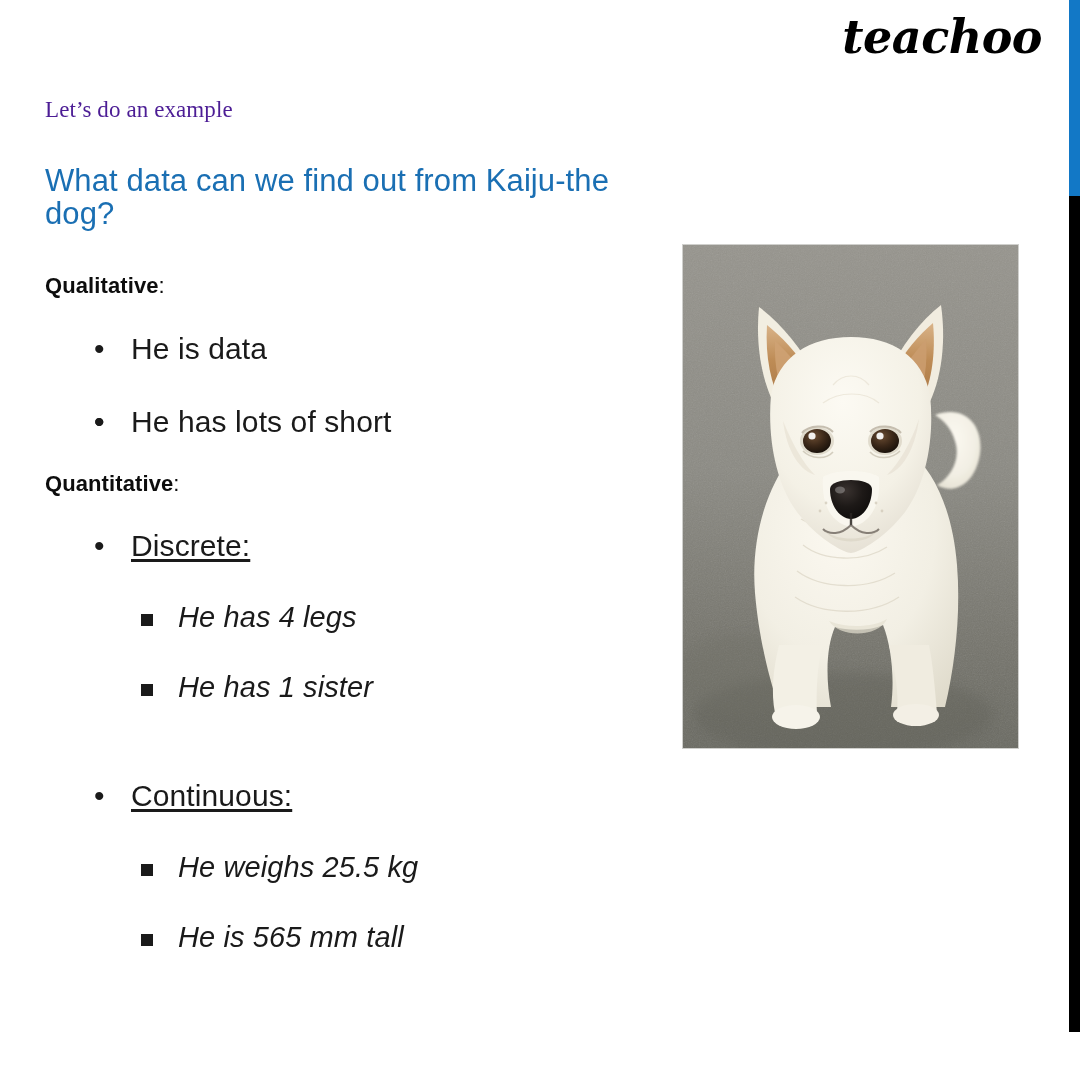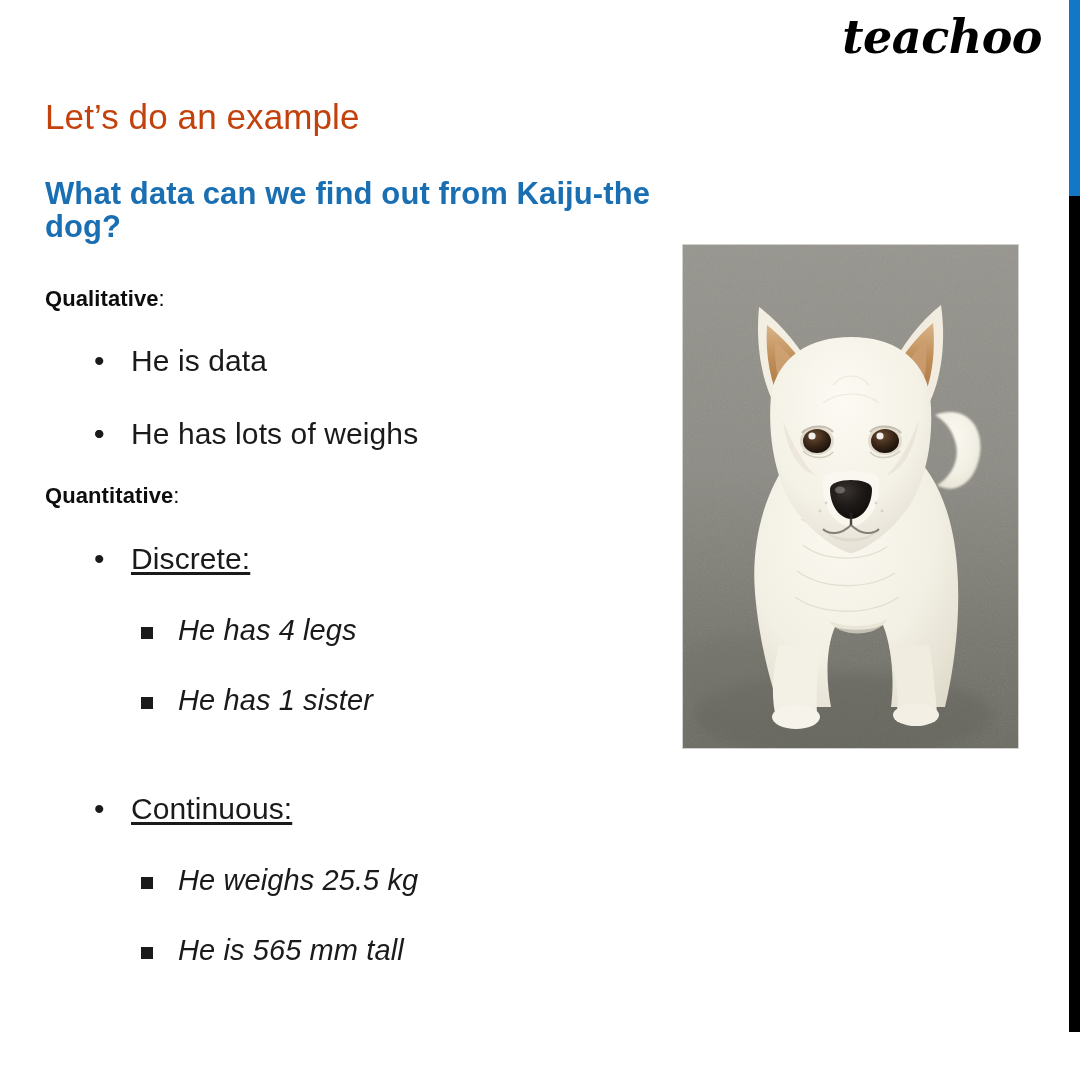--- a/index.html
+++ b/index.html
@@ -58,30 +58,31 @@
 
   
   #text-column {
     position: absolute;
     left: 39px;
     top: 98px;
     width: 620px;
   }
 
   .lead-line {
-    font-size: 35px;
-    color: #c2410c;
+    font-size: 23px;
+    color: #4c1d95;
     line-height: 1.08;
     margin: 0 0 41px 0;
     letter-spacing: 0.1px;
+    font-family: Liberation Serif, serif;
   }
 
   .question-line {
     font-size: 31px;
-    font-weight: bold;
+    font-weight: normal;
     color: #1a6fb3;
     line-height: 1.08;
     margin: 0 0 43px 0;
     letter-spacing: 0.1px;
   }
 
   .section-head {
     font-size: 22px;
     color: #0d0d0d;
     line-height: 1.08;
@@ -178,21 +179,21 @@
       <ul class="bullet-list">
         <li class="bullet-row">
           <span class="bullet-dot">•</span>
           <span>He is data</span>
         </li>
         <li class="bullet-row">
           <span class="bullet-dot">•</span>
         </li>
         <li class="bullet-row">
           <span class="bullet-dot">•</span>
-          <span>He has lots of weighs</span>
+          <span>He has lots of short</span>
         </li>
       </ul>
     </div>
 
     <div class="spacer-after-qual"></div>
 
     <div class="section-block">
       <p class="section-head"><span class="hd-word">Quantitative</span><span class="hd-colon">:</span></p>
 
       <div class="group-block">

